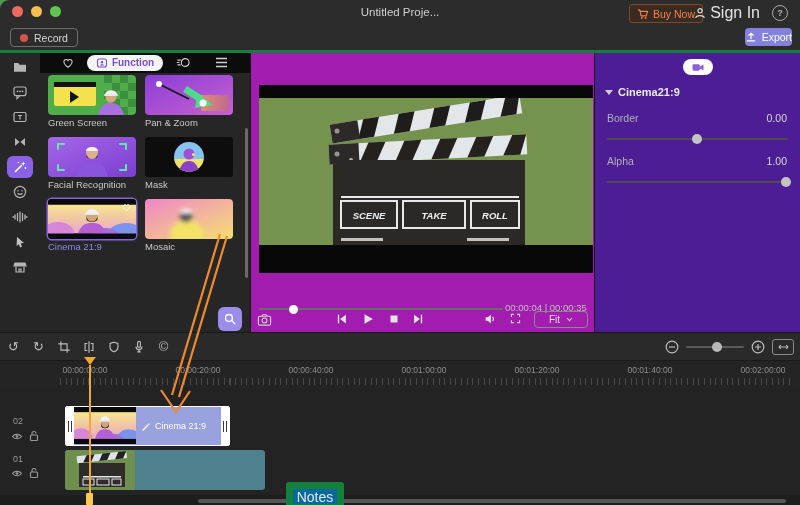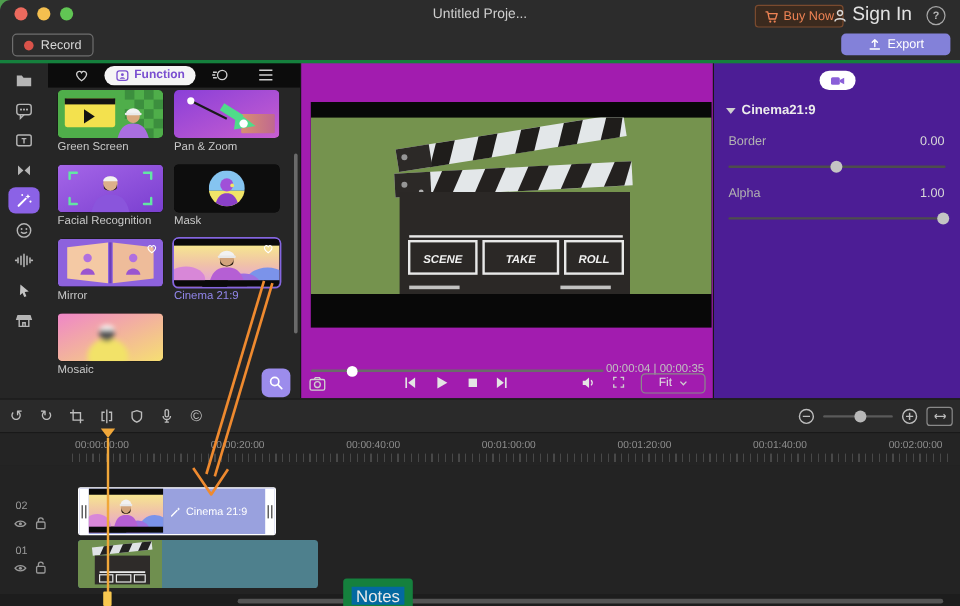--- a/index.html
+++ b/index.html
@@ -21,21 +21,21 @@
   .tl-close{background:#ec6a5e;}.tl-min{background:#f4bf4f;}.tl-zoom{background:#61c554;}
   .win-title{left:0;right:0;top:6px;text-align:center;color:#cfcfcf;font-size:11.5px;}
   .buy-now{right:97px;top:4px;height:17px;display:flex;align-items:center;gap:4px;padding:0 7px;
            border:1px solid #7a4a2e;border-radius:3px;background:#3b2a1e;color:#ef8354;font-size:10.5px;cursor:pointer;}
   .sign-in{right:40px;top:5px;height:16px;display:flex;align-items:center;gap:4px;color:#e2e2e2;font-size:16px;cursor:pointer;}
   .help-btn{right:12px;top:5px;width:14px;height:14px;border:1.2px solid #a8a8a8;border-radius:50%;
             color:#b5b5b5;font-size:9px;font-weight:bold;display:flex;align-items:center;justify-content:center;cursor:pointer;}
   .record-btn{left:10px;top:28px;height:17px;display:flex;align-items:center;gap:6px;padding:0 9px;
               border:1px solid #6e6e6e;border-radius:4px;color:#d8d8d8;font-size:10.5px;cursor:pointer;}
   .record-dot{width:8px;height:8px;border-radius:50%;background:#d9534a;display:block;}
-  .export-btn{right:8px;top:28px;height:18px;display:flex;align-items:center;gap:5px;padding:0 22px;
+  .export-btn{right:8px;top:28px;height:18px;display:flex;align-items:center;gap:5px;padding:0 0;
               background:#8381d9;border-radius:4px;color:#fff;font-size:10.5px;cursor:pointer;}
 
   
   .sidebar{left:0;top:50px;width:40px;height:282px;background:#262626;display:flex;flex-direction:column;
            align-items:center;padding-top:6px;gap:3px;box-sizing:border-box;}
   .side-btn{width:26px;height:22px;display:flex;align-items:center;justify-content:center;border-radius:6px;cursor:pointer;}
   .side-btn.active{background:#8b62e6;}
 
   
   .effects-panel{left:40px;top:50px;width:210px;height:282px;background:#262626;}
@@ -382,40 +382,20 @@
                 <rect x="29" y="22" width="30" height="13" fill="#f0e468"></rect>
                 <path d="M34,35 C36,26 40,24 44,24 C48,24 52,26 54,35 Z" fill="#8a40c8"></path>
                 <circle cx="44" cy="17" r="5.5" fill="#a050d8"></circle>
                 <circle cx="48.5" cy="17.5" r="1.6" fill="#f0e468"></circle>
               </g>
             </svg>
         </div>
         <div class="effect-label">Mask</div>
       </div>
 
-      <div class="effect-item">
-        <div class="thumb">
-          <svg width="88" height="40" viewBox="0 0 88 40">
-              <rect width="88" height="40" fill="#8d62dd"></rect>
-              <polygon points="8,7 42,3 42,37 8,33" fill="#f4c9a4"></polygon>
-              <polygon points="46,3 80,7 80,33 46,37" fill="#eebc9a"></polygon>
-              <circle cx="25" cy="16" r="3.5" fill="#b070e0"></circle>
-              <path d="M19,30 c1,-7 11,-7 12,0 Z" fill="#9a55d0"></path>
-              <circle cx="63" cy="16" r="3.5" fill="#b070e0"></circle>
-              <path d="M57,30 c1,-7 11,-7 12,0 Z" fill="#9a55d0"></path>
-              <rect x="43" y="3" width="2" height="34" fill="#6a3fb8"></rect>
-            </svg>
-          <span class="heart-badge">
-              <svg width="11" height="10" viewBox="0 0 16 15" fill="none" stroke="#fff" stroke-width="1.4">
-                <path d="M8,13 C3.2,9.8 2.2,6.2 4.2,4.6 C5.8,3.4 7.4,4.2 8,5.4 C8.6,4.2 10.2,3.4 11.8,4.6 C13.8,6.2 12.8,9.8 8,13 Z"></path>
-              </svg>
-            </span>
-        </div>
-        <div class="effect-label">Mirror</div>
-      </div>
 
       <div class="effect-item selected">
         <div class="thumb">
           <svg width="88" height="40" viewBox="0 0 88 40">
               <defs>
                 <linearGradient id="sky1" x1="0" y1="0" x2="0" y2="1">
                   <stop offset="0" stop-color="#f6e690"></stop>
                   <stop offset=".55" stop-color="#f0c2a8"></stop>
                   <stop offset="1" stop-color="#e8a8d0"></stop>
                 </linearGradient>

